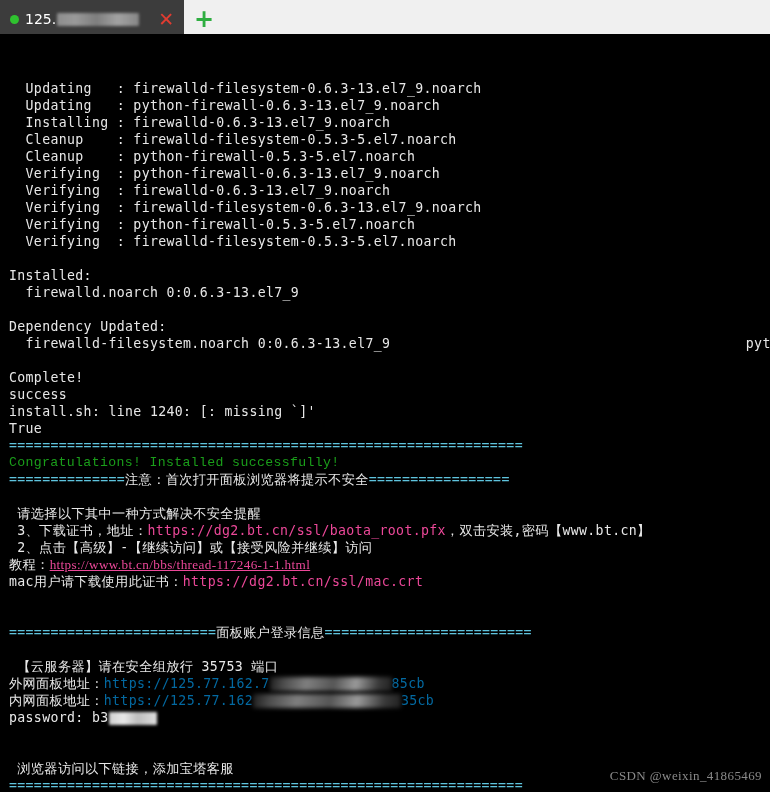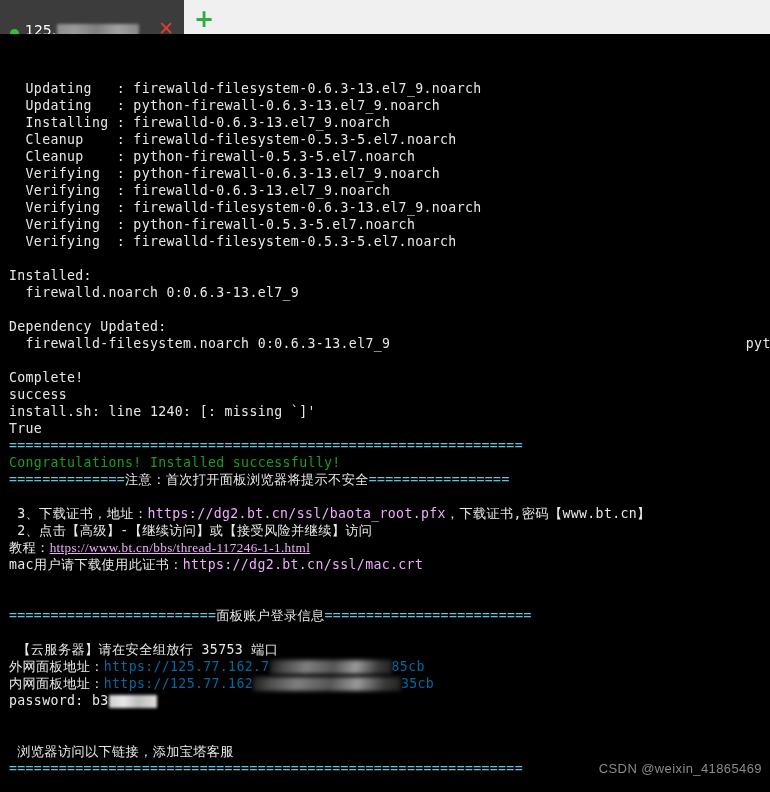--- a/index.html
+++ b/index.html
@@ -14,21 +14,21 @@
   
   .tabbar {
     position: relative;
     width: 770px; height: 38px;
     background: #f0f0f0;
     display: flex;
     align-items: stretch;
   }
   .tab {
     display: flex;
-    align-items: flex-end;
+    align-items: center;
     background: #3c3c3c;
     padding: 0 8px 0 10px;
     height: 38px;
     min-width: 146px;
     gap: 6px;
   }
   .tab-dot {
     width: 9px; height: 9px;
     border-radius: 50%;
     background: #2fc22f;
@@ -100,22 +100,22 @@
     font-family: "DejaVu Sans Mono", "Liberation Mono", monospace;
     font-size: 13.2px;
     line-height: 17px;
     height: 17px;
     color: #e6e6e6;
     white-space: pre;
     letter-spacing: 0.35px;
   }
   .line.blank { color: transparent; }
   .c-white  { color: #e8e8e8; }
-  .c-cyan   { color: #f0abfc; }
-  .c-green  { color: #1a9e1a; }
+  .c-cyan   { color: #ec4899; }
+  .c-green  { color: #1a9e1a; font-family: Liberation Mono, monospace; }
   .c-yellow { color: #0369a1; }
   .c-sep    { color: #5fc4de; }
   .ul { text-decoration: underline; font-family: Liberation Serif, serif; }
 
   .overflow-right {
     position: absolute;
     right: 0;
     color: #e8e8e8;
     font-family: "DejaVu Sans Mono", "Liberation Mono", monospace;
     font-size: 13.2px;
@@ -136,23 +136,23 @@
     vertical-align: middle;
     height: 13px;
     background: linear-gradient(90deg,#cfcfcf 0%,#e8e8e8 30%,#bdbdbd 60%,#dedede 100%);
     filter: blur(1.8px);
     border-radius: 1px;
   }
 
   .watermark {
     position: absolute;
     right: 8px;
-    bottom: 16px;
+    bottom: 8px;
     color: #8a8a8a;
-    font-family: Liberation Sans, sans-serif;
+    font-family: Liberation Serif, serif;
     font-size: 13px;
     letter-spacing: 0.4px;
     white-space: nowrap;
   }
 </style>
 </head>
 <body>
 
 <div class="tabbar">
   <div class="tab">
@@ -191,21 +191,22 @@
         <div class="line c-white">Complete!</div>
         <div class="line c-white">success</div>
         <div class="line c-white">install.sh: line 1240: [: missing `]'</div>
         <div class="line c-white">True</div>
       </div>
 
     <div class="line c-sep">==============================================================</div>
     <div class="line c-green">Congratulations! Installed successfully!</div>
     <div class="line"><span class="c-sep">==============</span><span class="c-white">注意：首次打开面板浏览器将提示不安全</span><span class="c-sep">=================</span></div>
     <div class="line blank">&nbsp;</div>
-    <div class="line"><span class="c-white"> 3、下载证书，地址：</span><span class="c-cyan">https://dg2.bt.cn/ssl/baota_root.pfx</span><span class="c-white">，下载证书,密码【www.bt.cn】</span></div>
+    <div class="line c-white"> 请选择以下其中一种方式解决不安全提醒</div>
+    <div class="line"><span class="c-white"> 3、下载证书，地址：</span><span class="c-cyan">https://dg2.bt.cn/ssl/baota_root.pfx</span><span class="c-white">，双击安装,密码【www.bt.cn】</span></div>
     <div class="line c-white"> 2、点击【高级】-【继续访问】或【接受风险并继续】访问</div>
     <div class="line"><span class="c-white">教程：</span><span class="c-cyan ul">https://www.bt.cn/bbs/thread-117246-1-1.html</span></div>
     <div class="line"><span class="c-white">mac用户请下载使用此证书：</span><span class="c-cyan">https://dg2.bt.cn/ssl/mac.crt</span></div>
     <div class="line blank">&nbsp;</div>
     <div class="line blank">&nbsp;</div>
     <div class="line"><span class="c-sep">=========================</span><span class="c-white">面板账户登录信息</span><span class="c-sep">=========================</span></div>
     <div class="line blank">&nbsp;</div>
     <div class="line"><span class="c-white"> 【云服务器】请在安全组放行 </span><span class="c-white">35753</span><span class="c-white"> 端口</span></div>
     <div class="line"><span class="c-white">外网面板地址：</span><span class="c-yellow">https://125.77.162.7</span><span class="redact-inline" style="width:122px"></span><span class="c-yellow">85cb</span></div>
     <div class="line"><span class="c-white">内网面板地址：</span><span class="c-yellow">https://125.77.162</span><span class="redact-inline" style="width:148px"></span><span class="c-yellow">35cb</span></div>

